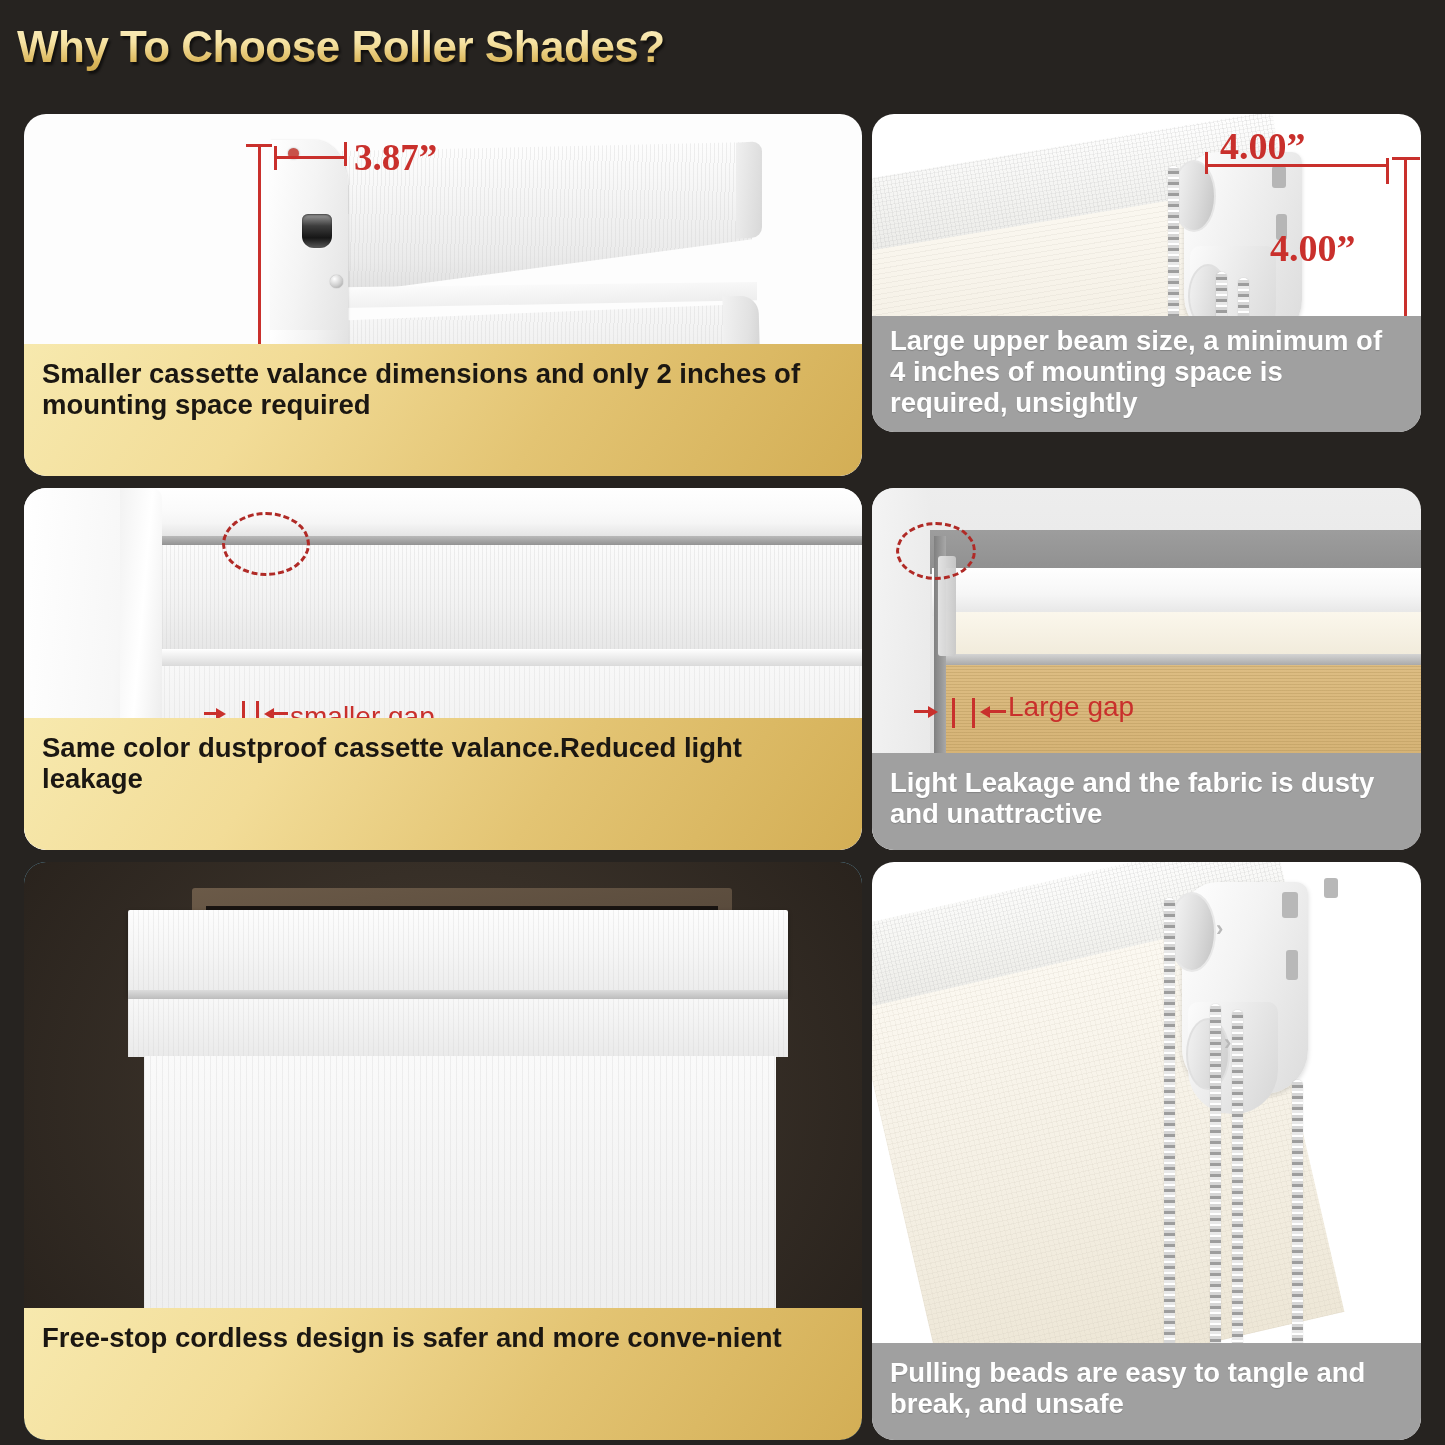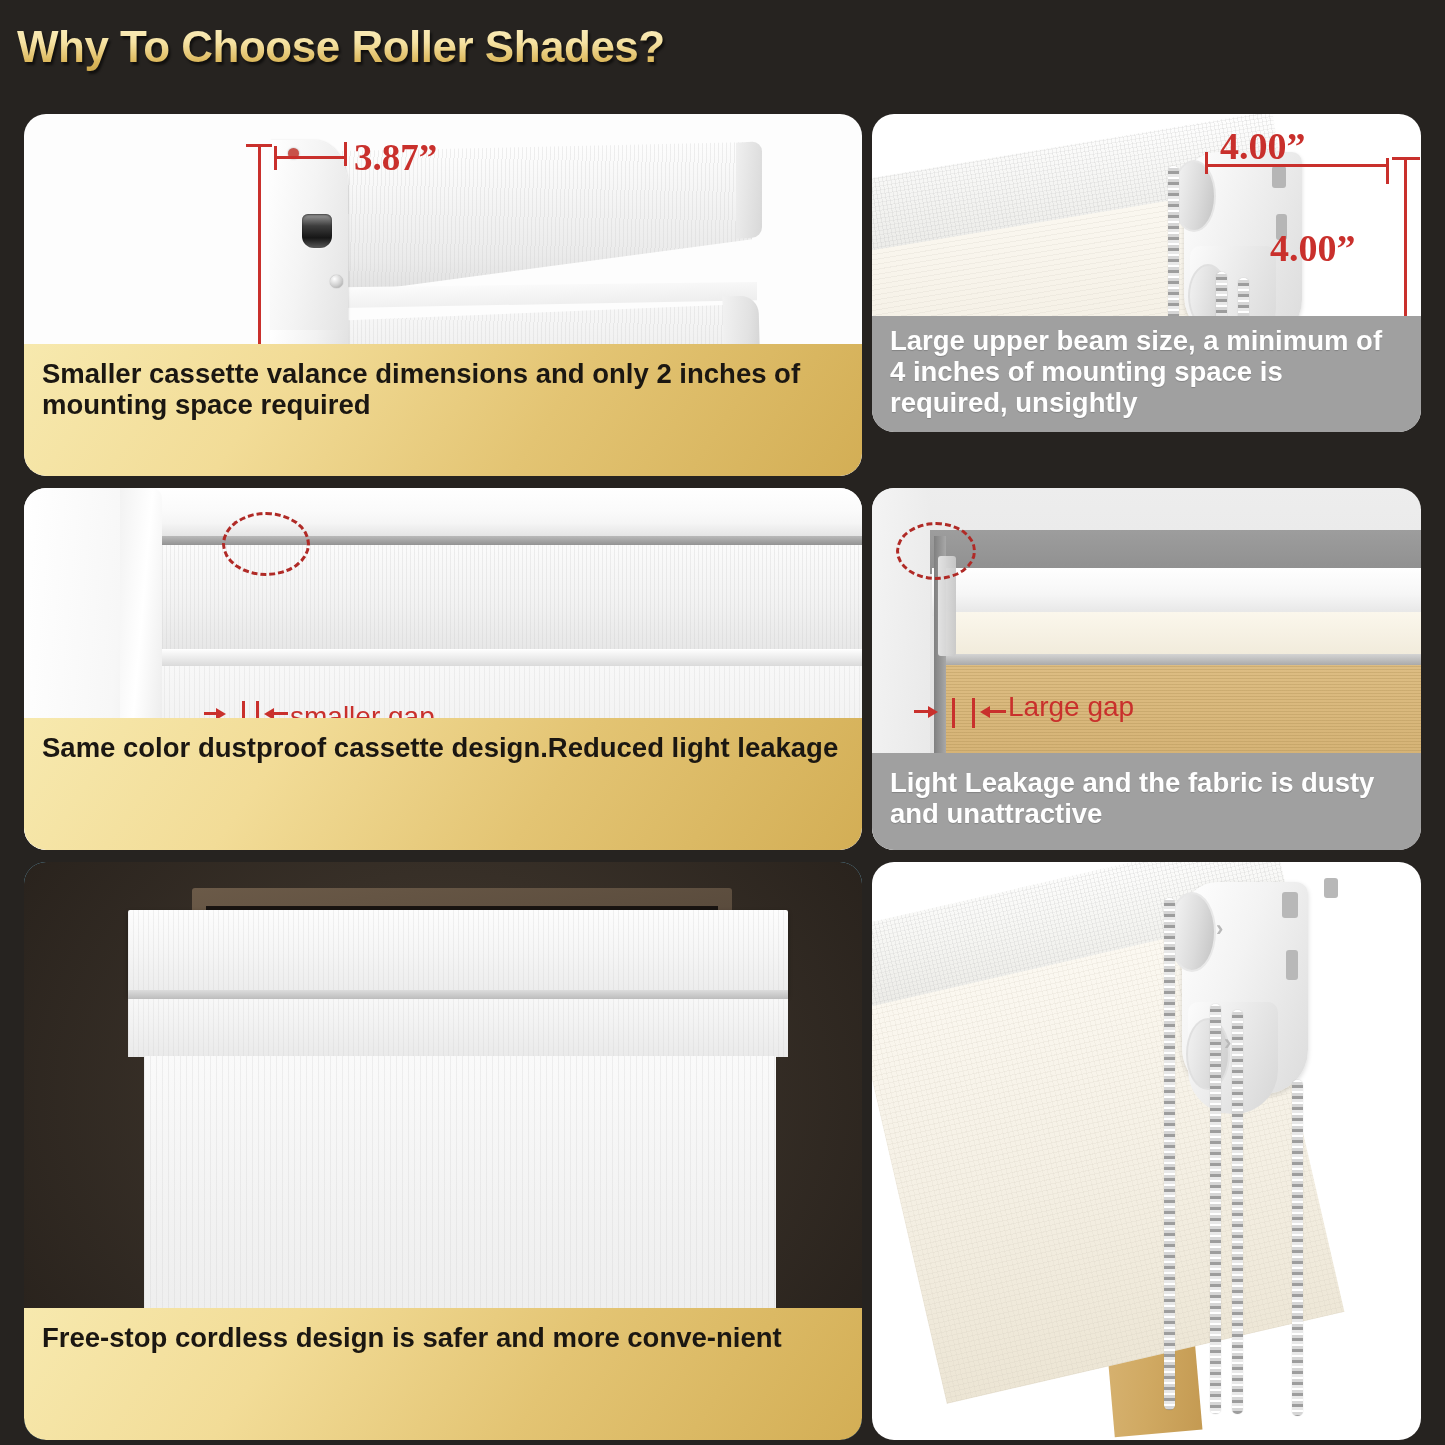--- a/index.html
+++ b/index.html
@@ -624,21 +624,21 @@
 
       <div class="gap-bar" style="left:218px; top:213px; width:3px; height:26px;"></div>
       <div class="gap-bar" style="left:232px; top:213px; width:3px; height:26px;"></div>
       <div class="arrow-r" style="left:192px; top:220px;"></div>
       <div class="gap-bar" style="left:180px; top:224px; width:14px; height:3px;"></div>
       <div class="arrow-l" style="left:240px; top:220px;"></div>
       <div class="gap-bar" style="left:250px; top:224px; width:14px; height:3px;"></div>
       <div class="gap-label" style="left:266px; top:213px;text-align:center;">smaller gap</div>
     </div>
 
-    <div class="caption gold">Same color dustproof cassette design.Reduced light leakage</div>
+    <div class="caption gold">Same color dustproof cassette valance.Reduced light leakage</div>
   </div>
 
   <div class="panel p-mr w4-bg">
     <div class="photo clip">
 
       <div class="w4-darkgrey"></div>
       <div class="w4-white-beam"></div>
       <div class="w4-cream"></div>
       <div class="w4-silver"></div>
       <div class="w4-tanfab"></div>
@@ -709,15 +709,16 @@
 
       <div class="r6-icon" style="left:344px; top:54px;">›</div>
       <div class="r6-icon" style="left:352px; top:168px;">›</div>
 
       <div class="bead-chain" style="left:292px; top:36px;  height:512px;"></div>
       <div class="bead-chain" style="left:338px; top:142px; height:410px;"></div>
       <div class="bead-chain" style="left:360px; top:148px; height:404px;"></div>
       <div class="bead-chain" style="left:420px; top:218px; height:336px;"></div>
     </div>
 
+    <div class="caption grey">Pulling beads are easy to tangle and break, and unsafe</div>
   </div>
 
 </div>
 
 </body></html>

